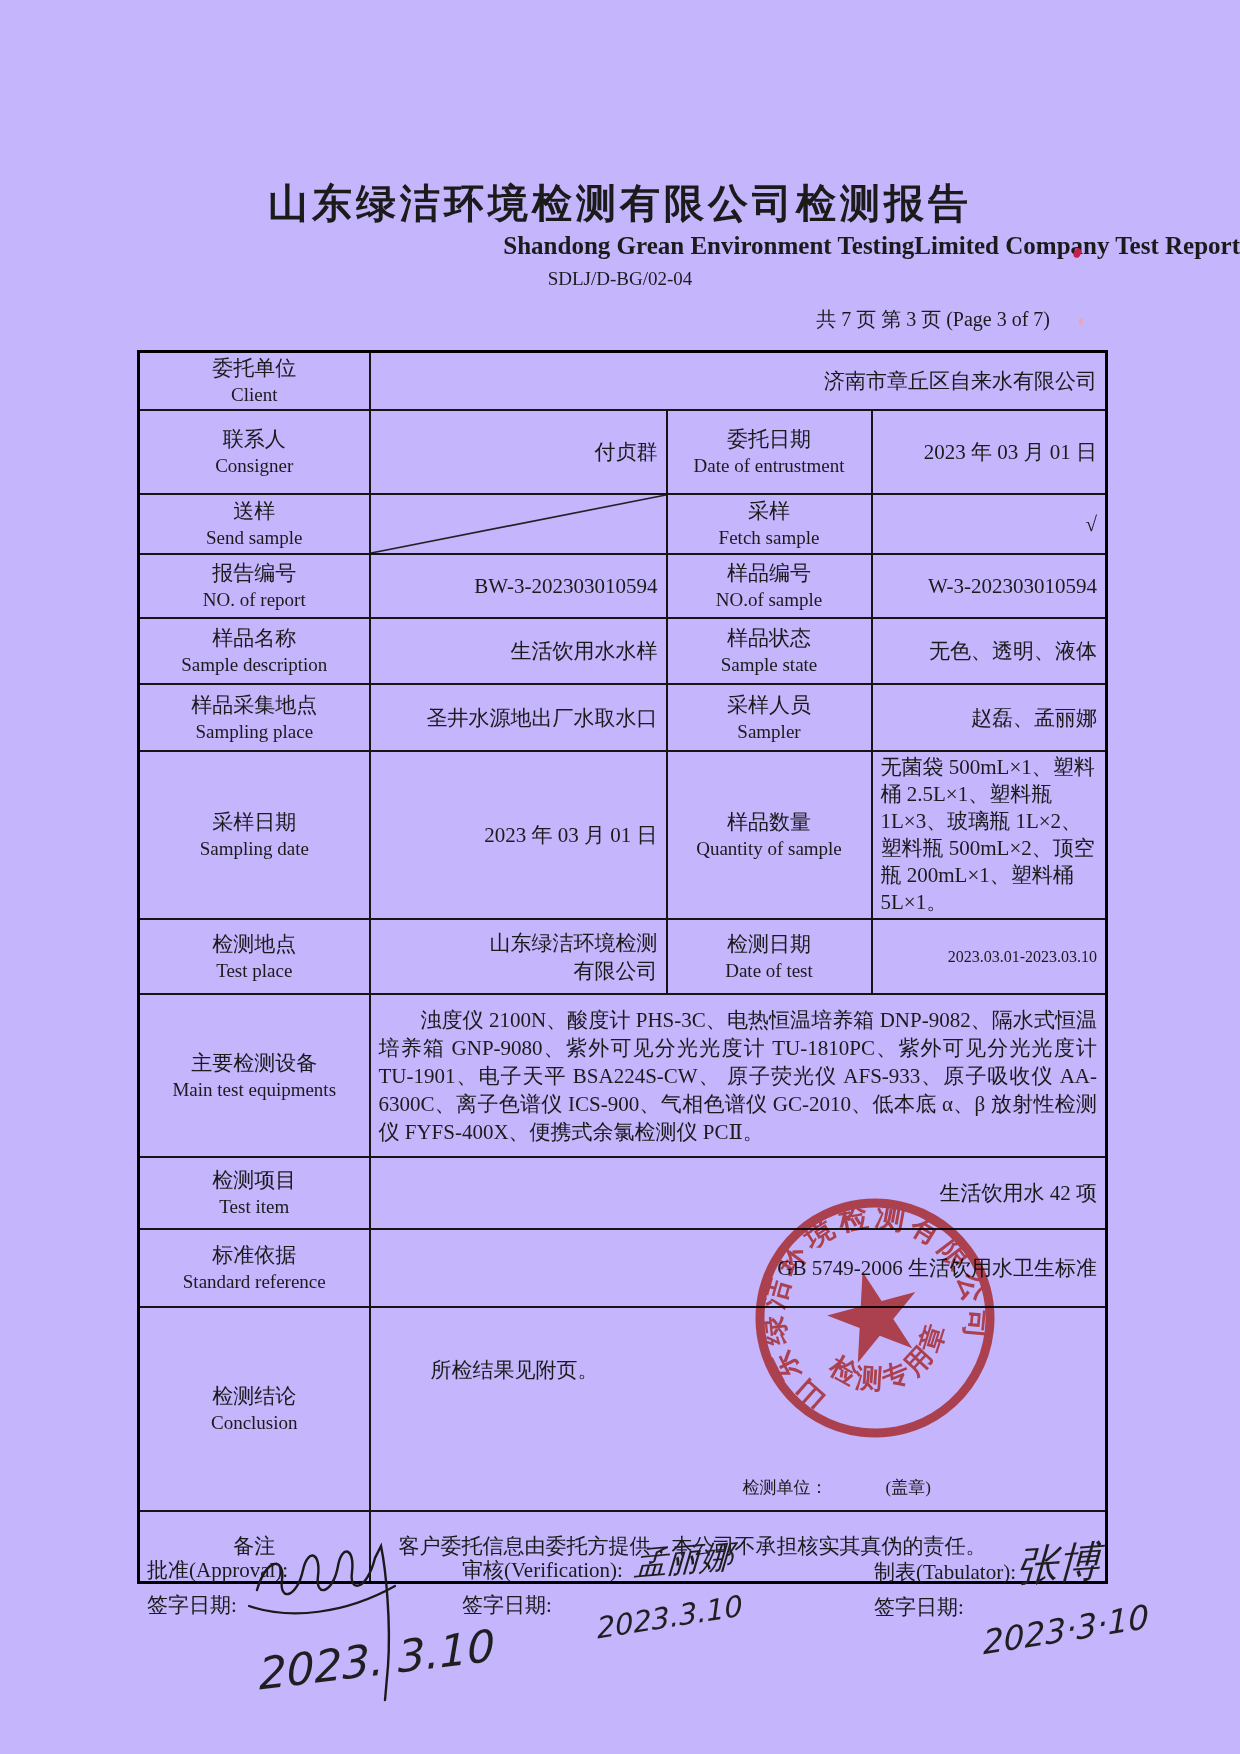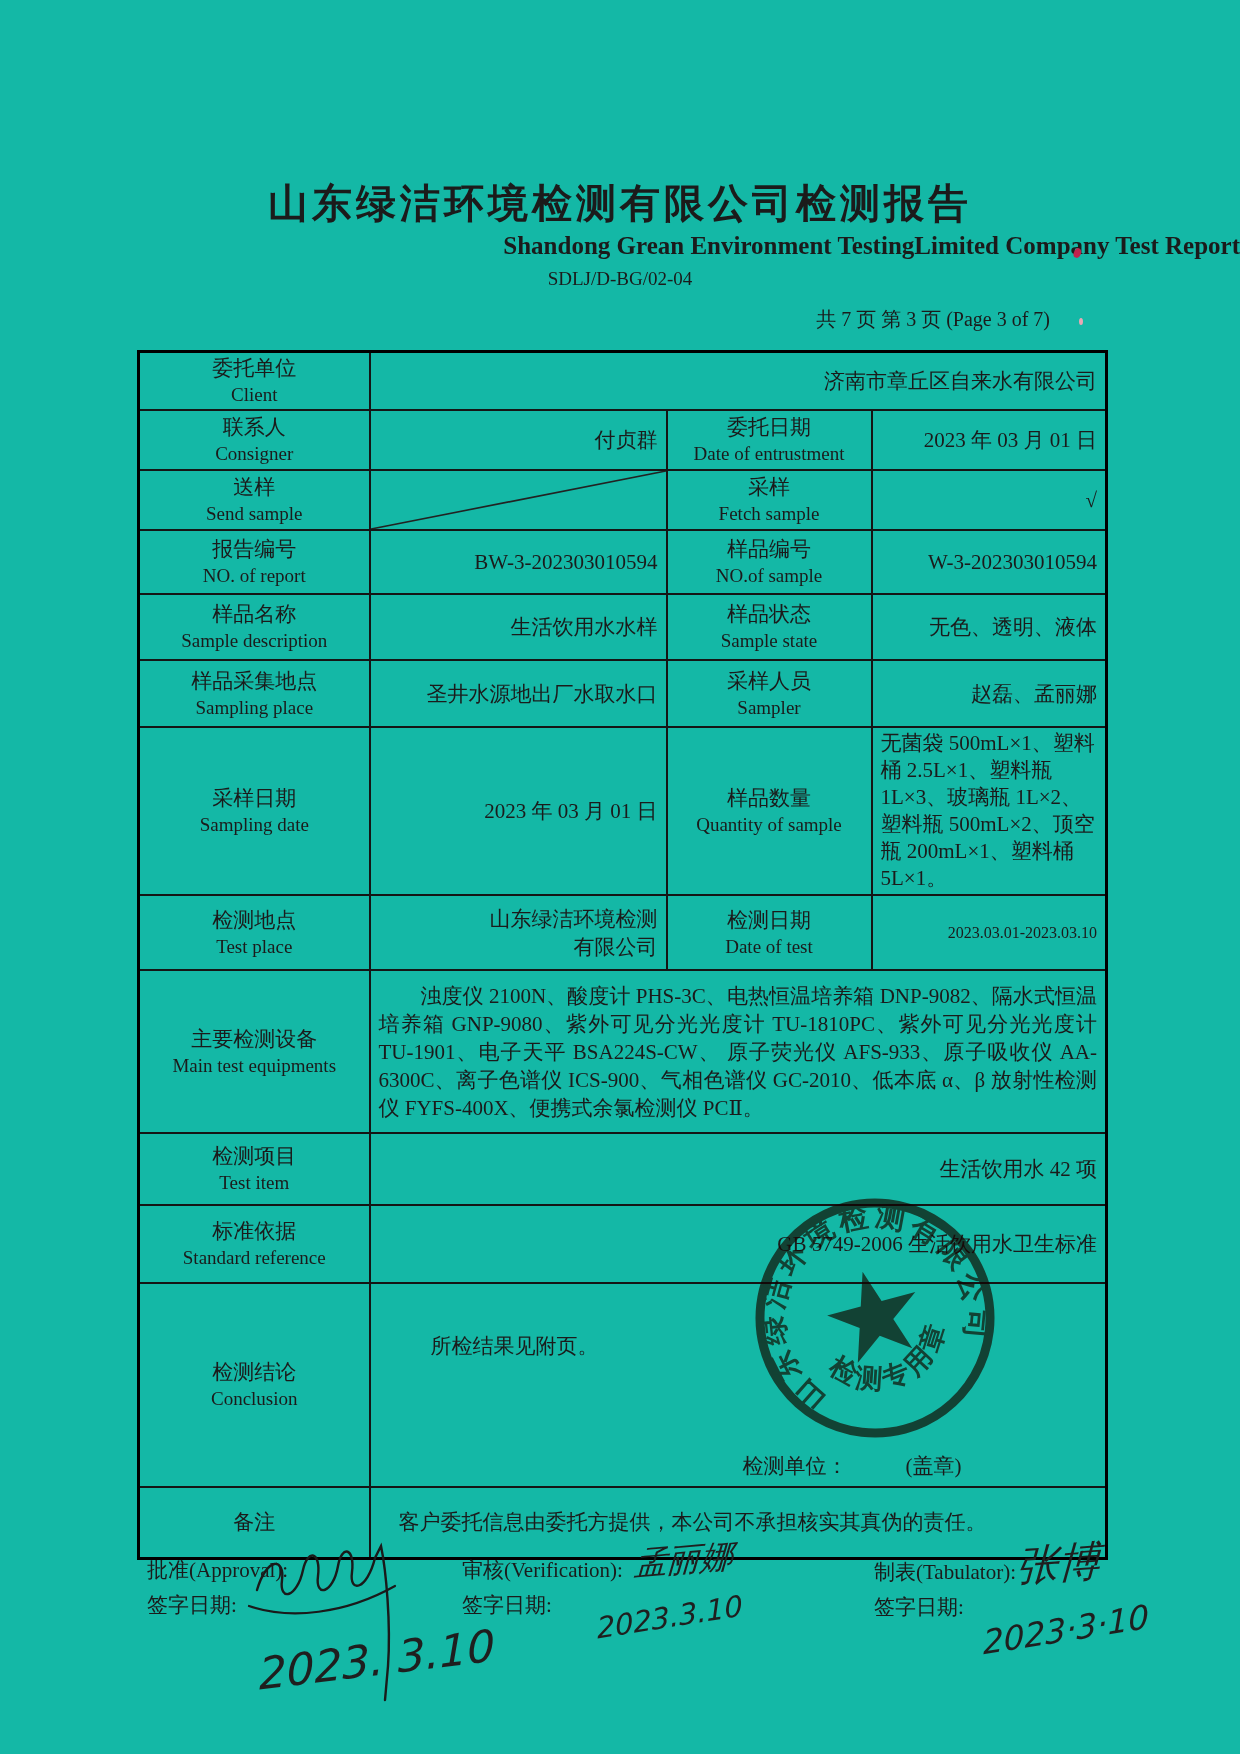--- a/index.html
+++ b/index.html
@@ -1,16 +1,16 @@
 <!DOCTYPE html>
 <html><head>
 <meta charset="utf-8">
 <style>
   html,body{margin:0;padding:0;background:#e8e8e8;}
-  .page{position:relative;width:1240px;height:1754px;background:#14b8a6;overflow:hidden;
+  .page{position:relative;width:1240px;height:1754px;background:#c4b5fd;overflow:hidden;
         font-family:"Liberation Serif","DejaVu Serif",serif;color:#1b1b1b;}
   .title-cn{position:absolute;top:176px;left:0;width:1240px;text-align:center;
             font-size:40px;font-weight:bold;letter-spacing:4px;}
   .title-en{position:absolute;top:232px;left:0;width:1240px;text-align:right;
             font-size:25px;font-weight:bold;}
   .doc-code{position:absolute;top:268px;left:0;width:1240px;text-align:center;font-size:19px;}
   .page-info{position:absolute;top:306px;right:190px;font-size:20px;}
   .speck{position:absolute;left:1074px;top:248px;width:7px;height:10px;background:#c2224d;
          border-radius:45% 55% 50% 50%;transform:rotate(25deg);}
   .speck2{position:absolute;left:1079px;top:318px;width:4px;height:7px;background:#e8a7b4;border-radius:50%;}
@@ -23,21 +23,21 @@
   .lc{font-size:21px;line-height:27px;}
   .le{font-size:19px;line-height:25px;}
   td.val{text-align:right;white-space:pre-line;}
   td.val-left{text-align:left;white-space:pre-line;}
   td.qty{text-align:left;line-height:27px;padding:6px 8px;}
   td.equip{text-align:justify;line-height:28px;padding:6px 14px;text-indent:2em;}
   td.diagcell{position:relative;padding:0;}
   td.diagcell svg{position:absolute;inset:0;width:100%;height:100%;}
   td.conclusion-cell{position:relative;vertical-align:top;}
   .conclusion-text{position:absolute;left:60px;top:48px;font-size:21px;}
-  .unit-line{position:absolute;left:372px;top:168px;font-size:21px;}
+  .unit-line{position:absolute;left:372px;top:168px;font-size:17px;}
   .unit-line .gap{display:inline-block;width:58px;}
   .check{font-size:22px;}
 
   .stamp{position:absolute;left:751px;top:1194px;width:248px;height:248px;
          mix-blend-mode:multiply;opacity:0.9;}
   .footer-label{position:absolute;font-size:21px;}
   .hand{position:absolute;color:#1f1f1f;font-family:"DejaVu Sans",sans-serif;font-style:italic;}
   .hand-name-v{left:634px;top:1538px;font-size:33px;transform:rotate(-5deg) skewX(-8deg);}
   .hand-date-v{left:596px;top:1600px;font-size:29px;transform:rotate(-9deg) skewX(-6deg);}
   .hand-name-t{left:1016px;top:1536px;font-size:42px;transform:rotate(-4deg) skewX(-6deg);}
@@ -65,21 +65,21 @@
         <col style="width:235px">
       </colgroup>
     <tbody>
       <tr style="height:57px">
         <td class="lbl">
           <div class="lc">委托单位</div>
           <div class="le">Client</div>
         </td>
         <td class="val" colspan="3">济南市章丘区自来水有限公司</td>
       </tr>
-      <tr style="height:60px">
+      <tr style="height:84px">
         <td class="lbl">
           <div class="lc">联系人</div>
           <div class="le">Consigner</div>
         </td>
         <td class="val">付贞群</td>
         <td class="lbl">
           <div class="lc">委托日期</div>
           <div class="le">Date of entrustment</div>
         </td>
         <td class="val">2023 年 03 月 01 日</td>

